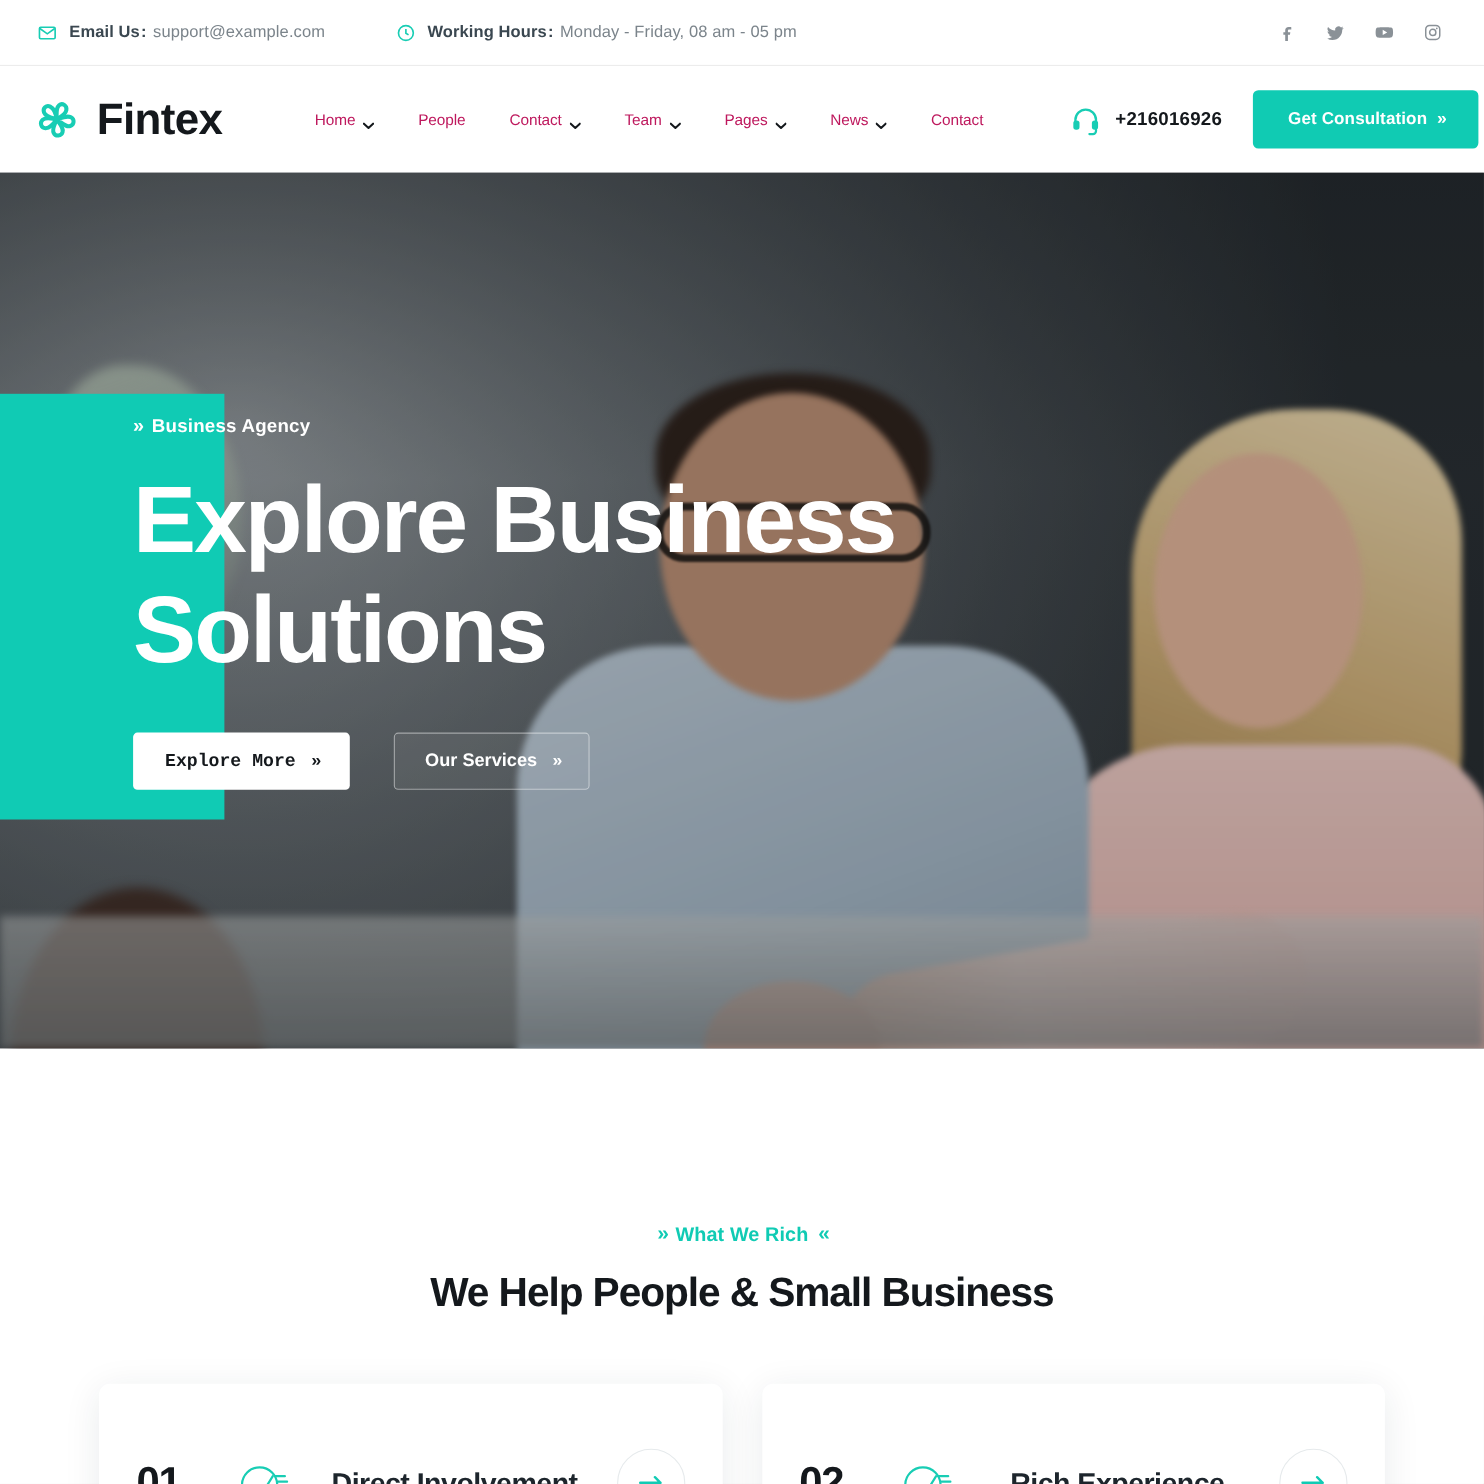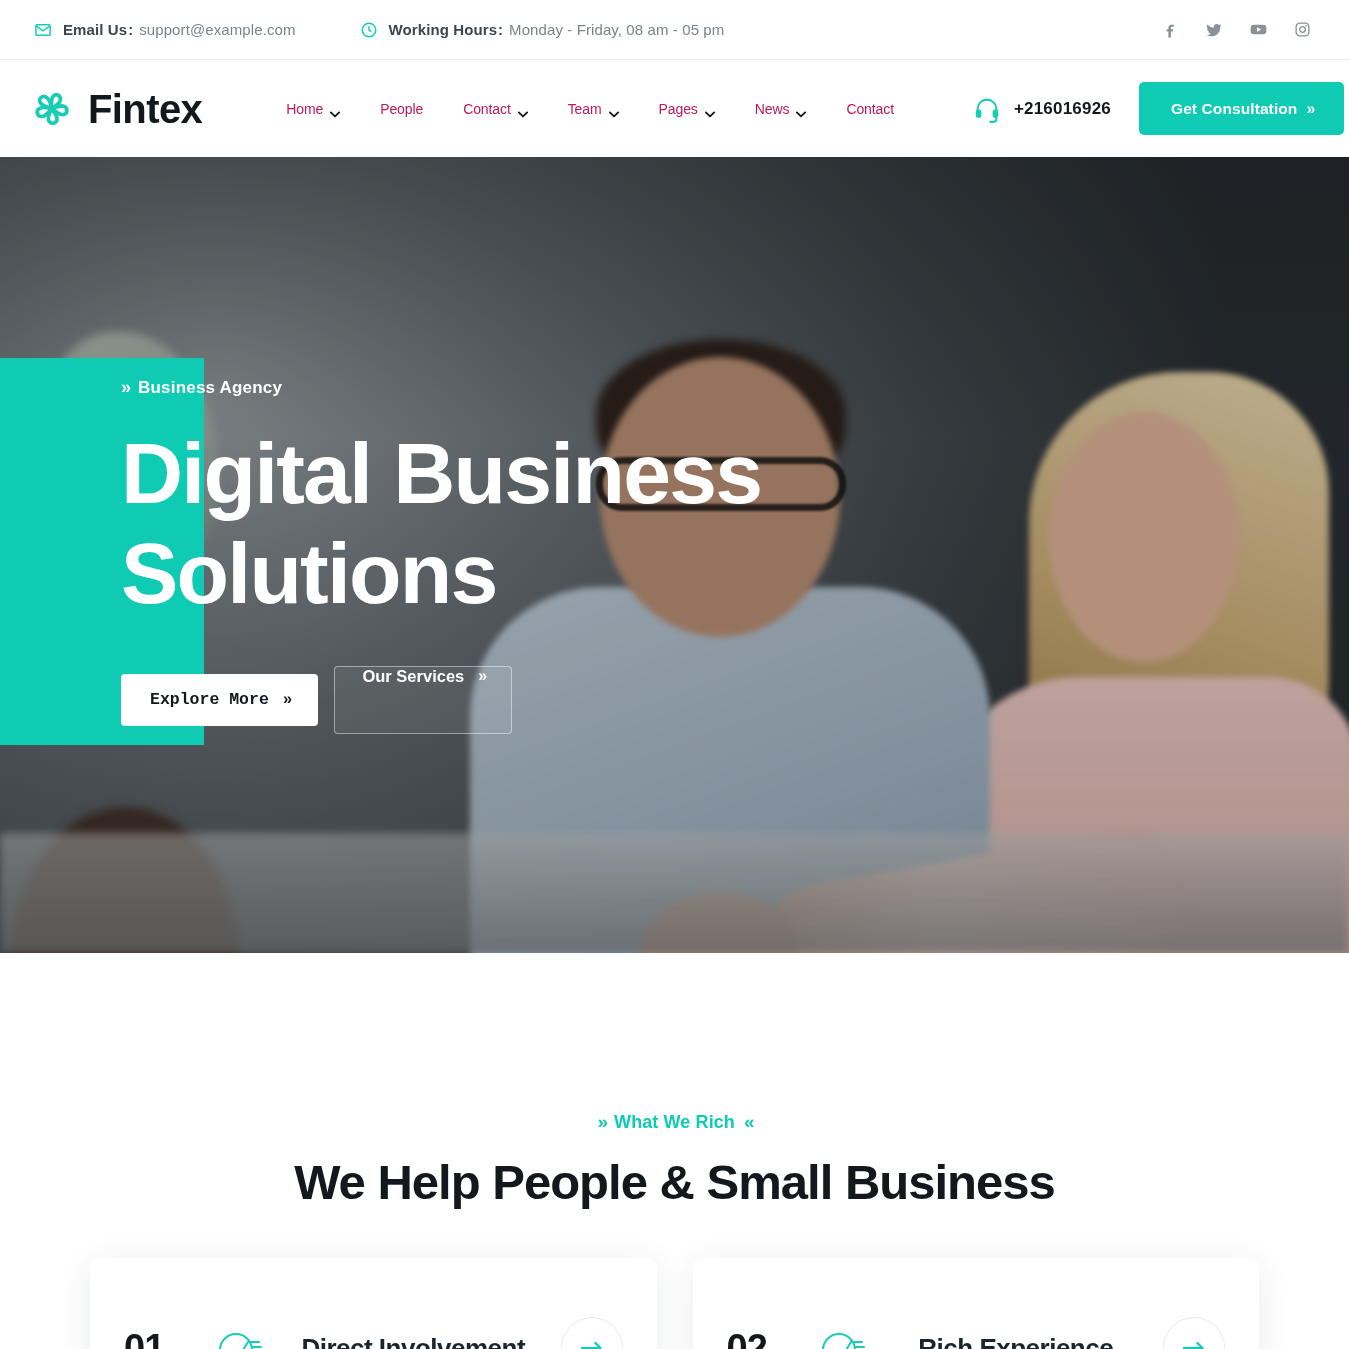--- a/index.html
+++ b/index.html
@@ -152,36 +152,37 @@
   .hero-btns { display:flex; align-items:center; gap:16px; margin-top:42px; }
   .btn-solid {
     background:#fff; color:#14181c; border:none; border-radius:4px;
     height:52px; padding:0 29px; font-size:16.5px; font-weight:bold;
     display:flex; align-items:center; gap:14px; cursor:pointer;
     font-family:Liberation Mono, monospace;
   }
   .btn-ghost {
     background:rgba(255,255,255,.06); color:#fff;
     border:1px solid rgba(255,255,255,.45); border-radius:4px;
-    height:68px; padding:0 27px; font-size:16.5px; font-weight:bold;
-    display:flex; gap:14px; cursor:pointer;
+    height:52px; padding:0 27px; font-size:16.5px; font-weight:bold;
+    display:flex; align-items:center; gap:14px; cursor:pointer;
     font-family:"Liberation Sans", sans-serif;
+    margin-left:24px;
   }
 
   
   .offer {
     width:100%; padding-top:158px; background:#fff; text-align:center;
   }
   .offer-eyebrow {
     display:inline-flex; align-items:center; gap:9px;
     color:#10cbb4; font-size:18px; font-weight:bold; letter-spacing:.1px;
   }
   .offer-eyebrow .chev { font-size:19px; letter-spacing:-3px; }
   .offer-title {
-    margin-top:21px; font-size:49px; font-weight:bold;
+    margin-top:21px; font-size:37px; font-weight:bold;
     color:#14181c; letter-spacing:-1px;
   }
 
   
   .cards {
     position:absolute; left:0; top:1258px; width:100%;
     display:flex; gap:36px; padding:0 90px;
   }
   .card {
     flex:1; background:#fff; border-radius:10px;
@@ -357,21 +358,21 @@
   </div>
 
   <div class="hero-teal"></div>
 
   <div class="hero-inner">
     <div class="eyebrow">
       <span class="chev">»</span>
       <span>Business Agency</span>
     </div>
     <h1 class="hero-title">
-      <span>Digital Business</span><br>
+      <span>Explore Business</span><br>
       <span>Solutions</span>
     </h1>
     <div class="hero-btns">
       <button class="btn-solid">
         <span>Explore More</span>
         <span class="chev">»</span>
       </button>
       <button class="btn-ghost">
         <span>Our Services</span>
         <span class="chev">»</span>

